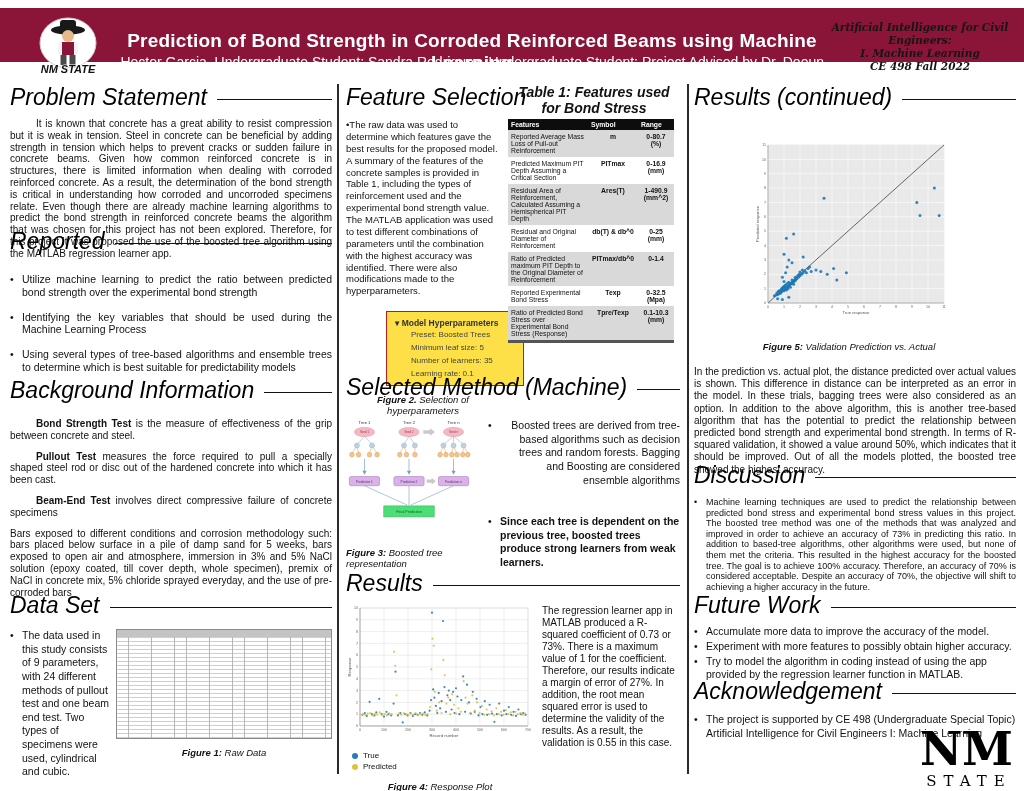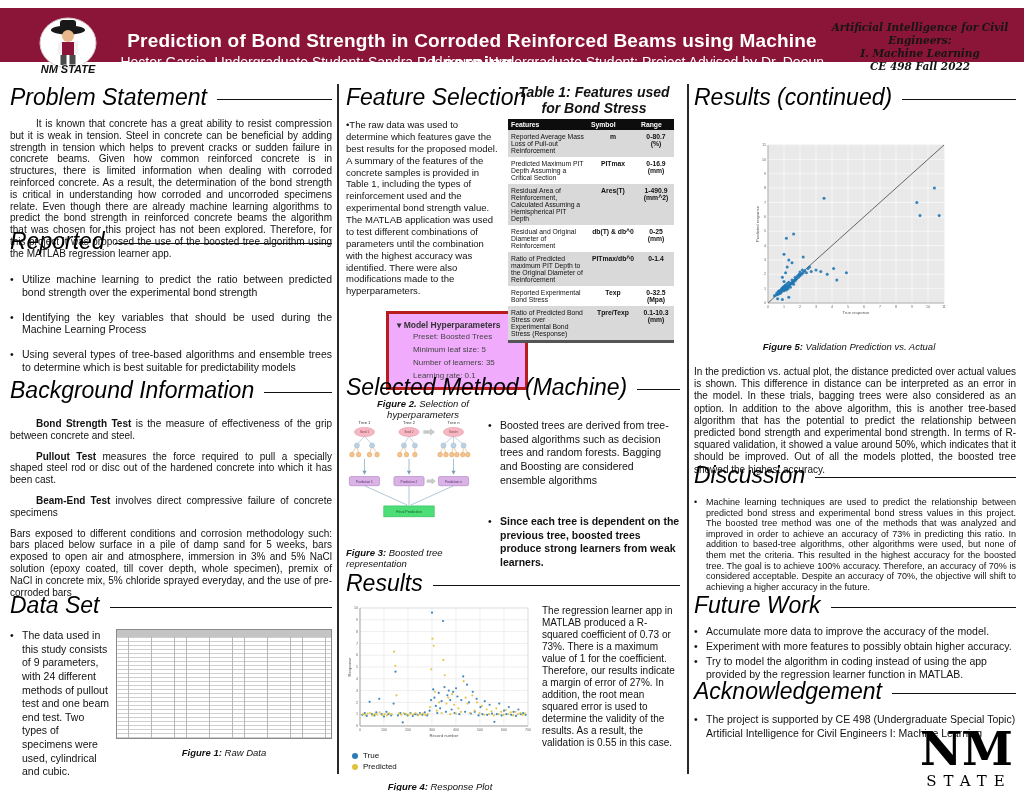--- a/index.html
+++ b/index.html
@@ -33,21 +33,21 @@
   .cap{font-size:9.5px;font-style:italic;text-align:center;}
   .cap .fl{font-weight:bold;}
   
   .t1-title{font-size:14px;font-weight:bold;font-style:italic;text-align:center;margin-bottom:3px;}
   table.t1{border-collapse:collapse;width:166px;border-bottom:3px solid #555;}
   table.t1 th{background:#0d0d0d;color:#fff;font-size:6.8px;text-align:left;padding:2px 3px;}
   table.t1 td{font-size:6.8px;padding:3px 3px;vertical-align:top;}
   table.t1 td.c{text-align:center;font-weight:bold;}
   table.t1 tr:nth-child(odd){background:#d9d9d9;}
   
-  .hyper{background:#f0abfc;border:3px solid #b91c1c;width:124px;padding:6px 4px 6px 8px;}
+  .hyper{background:#fde047;border:1px solid #b91c1c;width:124px;padding:6px 4px 6px 8px;}
   .hyper .ht{font-size:8.5px;font-weight:bold;color:#333;}
   .hyper .hl{font-size:8px;color:#444;margin:2px 0 0 16px;line-height:1.35;}
   
   .legend-row{display:flex;align-items:center;gap:5px;font-size:8px;margin:2px 0 0 6px;}
   .dot{width:6px;height:6px;border-radius:50%;display:inline-block;flex:none;}
   
   .wordmark{position:absolute;text-align:center;color:#000000;font-family:"DejaVu Serif",serif;}
   .wordmark .l1{font-size:46px;font-weight:bold;line-height:.95;}
   .wordmark .l2{font-size:15px;letter-spacing:7px;margin-left:5px;}
   .rawgrid{width:214px;height:108px;border:1px solid #8a8a8a;
@@ -315,21 +315,21 @@
               <text x="75" y="112.5" font-size="4.4" text-anchor="middle" fill="#0c5b2a">Final Prediction</text>
             </g>
           </svg>
           <div class="cap" style="margin-top:10px;text-align:left;">
             <span class="fl">Figure 3:</span><span> Boosted tree representation</span>
           </div>
         </div>
         <div style="flex:1;font-size:10.5px;line-height:1.3;">
           <div class="b" style="margin-top:4px;margin-bottom:28px;">
               <span class="m">•</span>
-              <span class="t" style="text-align:left;">Boosted trees are derived from tree-based algorithms such as decision trees and random forests. Bagging and Boosting are considered ensemble algorithms</span>
+              <span class="t" style="text-align:right;">Boosted trees are derived from tree-based algorithms such as decision trees and random forests. Bagging and Boosting are considered ensemble algorithms</span>
             </div>
           <div class="b">
               <span class="m">•</span>
               <span class="t" style="text-align:left;font-weight:bold;">Since each tree is dependent on the previous tree, boosted trees produce strong learners from weak learners.</span>
             </div>
         </div>
       </div>
     </div>
 
     <div class="sec" style="top:490px;">

